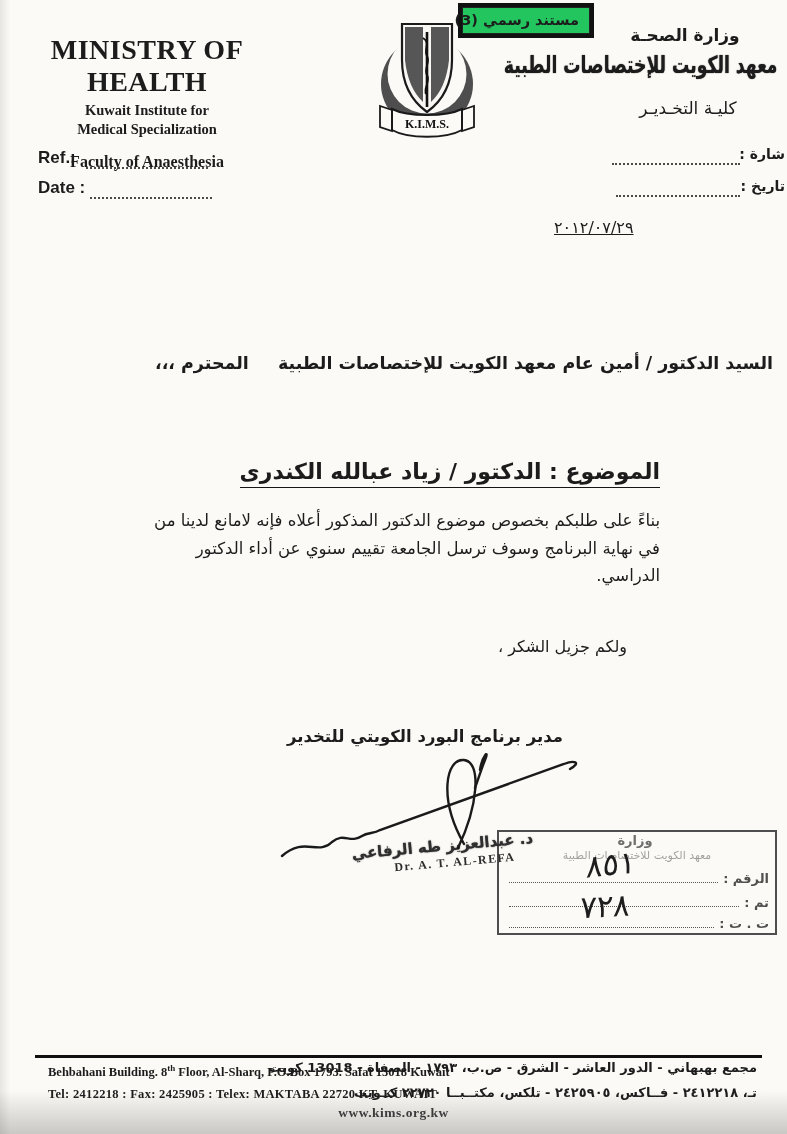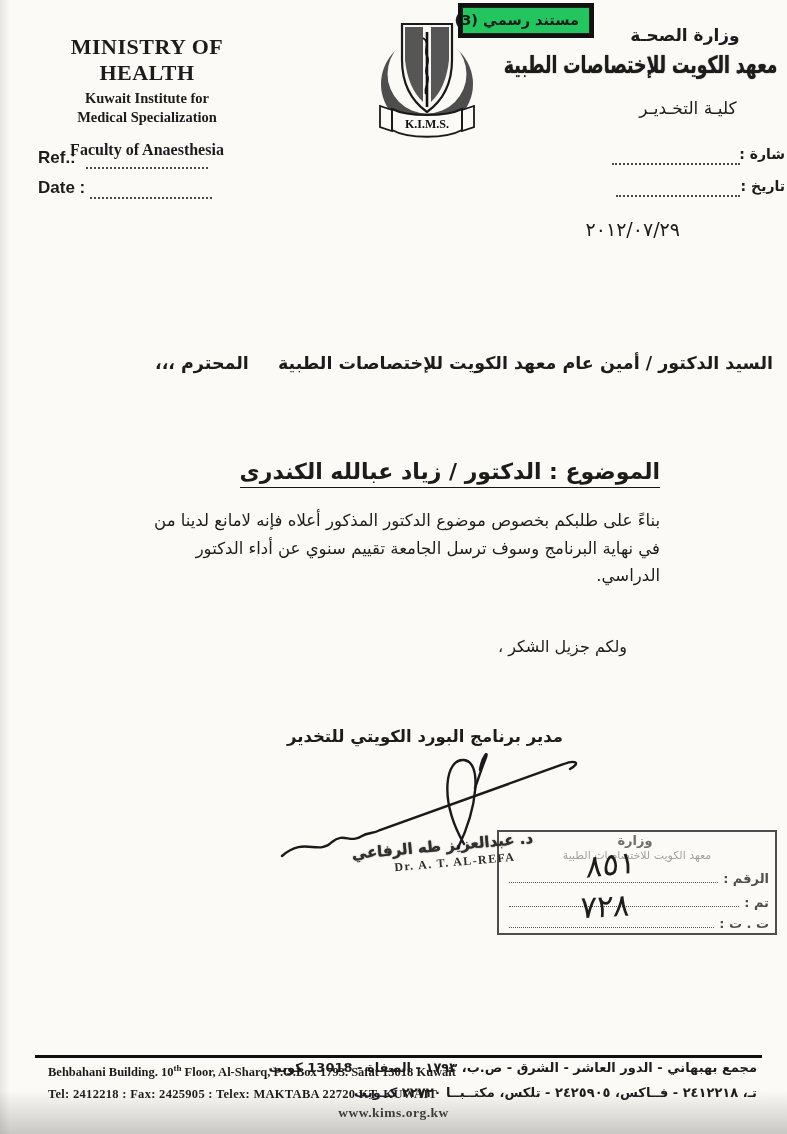--- a/index.html
+++ b/index.html
@@ -8,21 +8,21 @@
     background:#fbfaf6;overflow:hidden;color:#1c1c1c;
     font-family:"DejaVu Sans",sans-serif;
   }
   .abs{position:absolute;}
   .serif{font-family:"Liberation Serif","DejaVu Serif",serif;}
   .sans{font-family:"Liberation Sans","DejaVu Sans",sans-serif;}
   .rtl{direction:rtl;unicode-bidi:isolate;}
 
   
   .en-head{left:28px;top:34px;width:238px;text-align:center;}
-  .en-ministry{font-size:22px;font-weight:700;letter-spacing:.5px;}
+  .en-ministry{font-size:28px;font-weight:700;letter-spacing:.5px;}
   .en-inst{font-size:14.5px;font-weight:700;line-height:19px;margin-top:3px;}
   .en-fac{font-size:16px;font-weight:700;margin-top:14px;}
 
   
   .logo{left:360px;top:10px;width:134px;height:132px;}
 
   
   .ostamp{
     left:458px;top:3px;width:128px;
     border:1.5px solid #111;background:#111;padding:3px;
@@ -44,22 +44,22 @@
   .ar-fac{right:28px;top:98px;width:142px;text-align:center;font-size:17px;font-weight:400;letter-spacing:1px;}
 
   
   .ref-en{left:38px;top:148px;font-size:17px;font-weight:700;}
   .date-en{left:38px;top:178px;font-size:17px;font-weight:700;}
   .dotline{border-bottom:2px dotted #4a4a4a;height:1px;}
   .ref-ar{right:2px;top:146px;font-size:14px;font-weight:700;}
   .date-ar{right:2px;top:178px;font-size:14px;font-weight:700;}
 
   
-  .l-date{right:107px;top:218px;width:126px;text-align:right;
-          font-size:19px;letter-spacing:1px;direction:ltr;}
+  .l-date{right:107px;top:218px;width:126px;text-align:left;
+          font-size:16px;letter-spacing:1px;direction:ltr;text-decoration:underline;}
   .addressee-row{left:155px;right:14px;top:353px;display:flex;
           justify-content:space-between;align-items:baseline;
           font-size:17.5px;font-weight:700;}
   .subject{right:127px;top:459px;font-size:22px;font-weight:700;
           border-bottom:1.6px solid #161616;padding-bottom:3px;}
   .body-par{left:132px;right:127px;top:507px;font-size:16.5px;line-height:27.5px;}
   .body-par .ln{text-align:right;}
   .closing{right:160px;top:637px;font-size:16px;}
   .signer-title{right:224px;top:727px;font-size:16.5px;font-weight:700;}
 
@@ -189,21 +189,21 @@
     <div class="rb-row" style="top:81px;">
       <span class="lbl">ت . ت :</span>
       <span class="rdots"></span>
     </div>
   </div>
   <div class="hand" style="left:586px;top:846px;">٨٥١</div>
   <div class="hand" style="left:580px;top:888px;transform:rotate(-3deg) skewX(-6deg);">٧٢٨</div>
 
   <div class="abs f-rule"></div>
   <div class="abs f-en1 serif">
-    <span>Behbahani Building. 10</span><sup>th</sup><span> Floor, Al-Sharq, P.O.Box 1793. Safat 13018 Kuwait</span>
+    <span>Behbahani Building. 8</span><sup>th</sup><span> Floor, Al-Sharq, P.O.Box 1793. Safat 13018 Kuwait</span>
   </div>
   <div class="abs f-en2 serif">Tel: 2412218 : Fax: 2425905 : Telex: MAKTABA 22720 KT. KUWAIT</div>
   <div class="abs f-ar1 rtl">مجمع بهبهاني - الدور العاشر - الشرق - ص.ب، ١٧٩٣ - الصفاة - 13018 كويت</div>
   <div class="abs f-ar2 rtl">تـ، ٢٤١٢٢١٨ - فــاكس، ٢٤٢٥٩٠٥ - تلكس، مكتــبــا ٢٢٧٢٠ كــويت</div>
   <div class="abs f-web serif">www.kims.org.kw</div>
 
   <div class="abs scan-bottom"></div>
   <div class="abs scan-edge"></div>
 </div>
 

